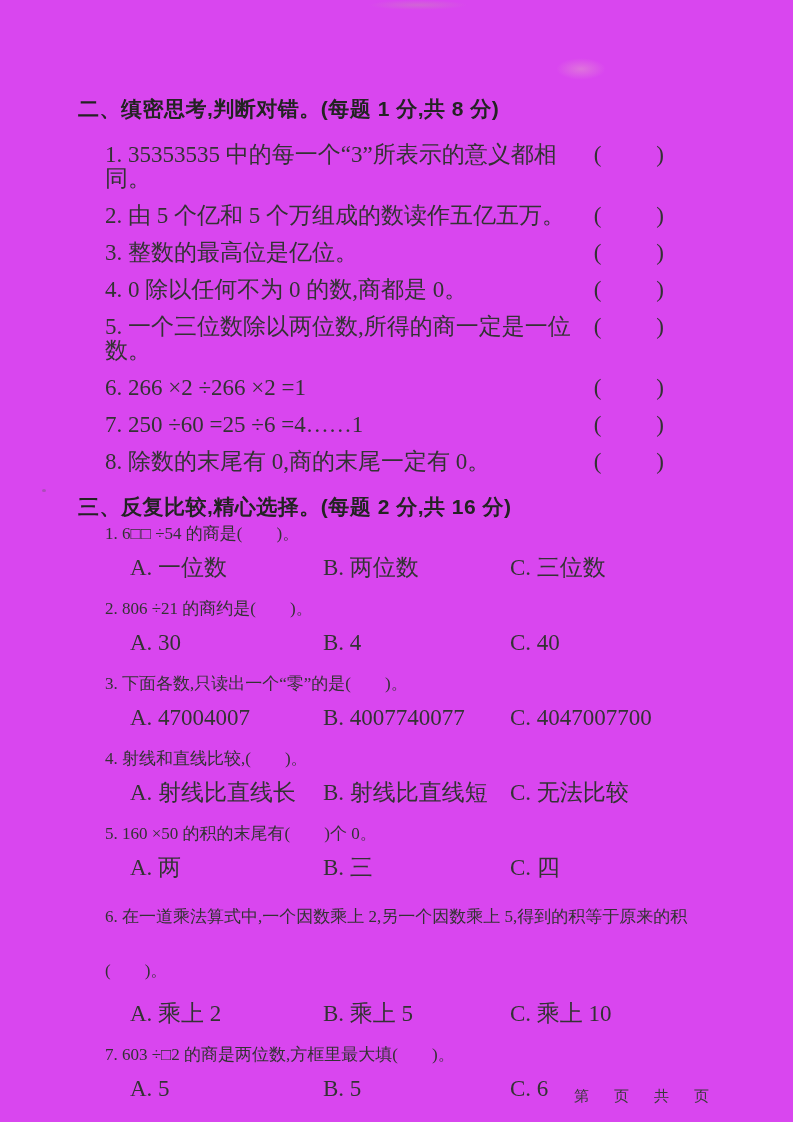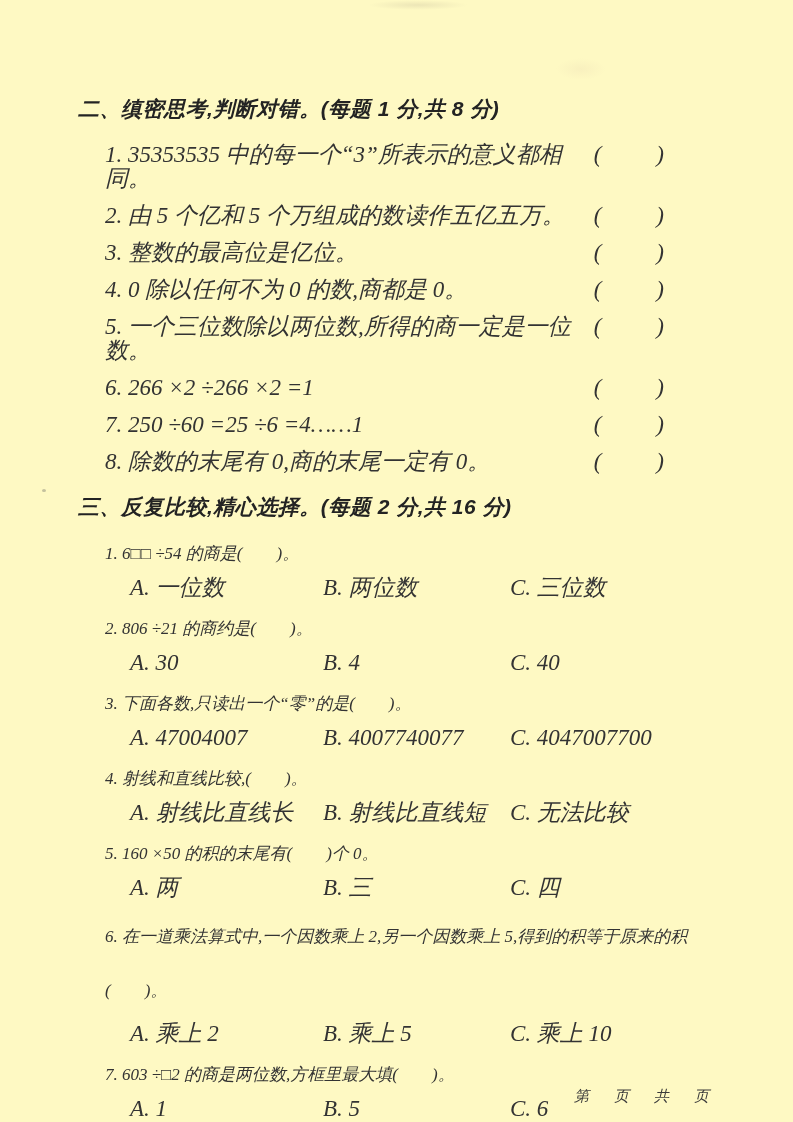--- a/index.html
+++ b/index.html
@@ -11,22 +11,21 @@
     height: 1122px;
     background: #ffffff;
     position: relative;
     overflow: hidden;
     font-family: "Liberation Serif", serif;
     color: #333333;
   }
   .paper {
     position: absolute;
     inset: 0;
-    background: #fef9c3;
-    font-style: italic;
+    background: #d946ef;
   }
   
   .smudge-top {
     position: absolute;
     left: 368px; top: 0px;
     width: 100px; height: 10px;
     background: radial-gradient(ellipse at center, rgba(190,180,150,0.28), rgba(190,180,150,0) 70%);
     pointer-events: none;
   }
   .smudge-mid {
@@ -55,21 +54,21 @@
     font-weight: 700;
     font-size: 21px;
     line-height: 26px;
     color: #232323;
     margin: 0 0 21px 0;
     white-space: pre-wrap;
     letter-spacing: 0.5px;
   }
   .section-three .section-title {
     margin-top: 20px;
-    margin-bottom: 21px;
+    margin-bottom: 1px;
   }
   .tf-row {
     display: flex;
     justify-content: space-between;
     align-items: baseline;
     margin-left: 27px;
     width: 560px;
     font-size: 23px;
     line-height: 24px;
     margin-bottom: 13px;
@@ -217,21 +216,21 @@
         <div class="mc-options">
           <span>A. 乘上 2</span>
           <span>B. 乘上 5</span>
           <span>C. 乘上 10</span>
         </div>
       </div>
 
       <div>
         <div class="mc-q">7. 603 ÷□2 的商是两位数,方框里最大填(        )。</div>
         <div class="mc-options">
-          <span>A. 1</span>
+          <span>A. 5</span>
           <span>B. 5</span>
           <span>C. 6</span>
         </div>
       </div>
     </div>
   </div>
 
   <div class="page-footer">第　页　共　页</div>
 </div>
 

